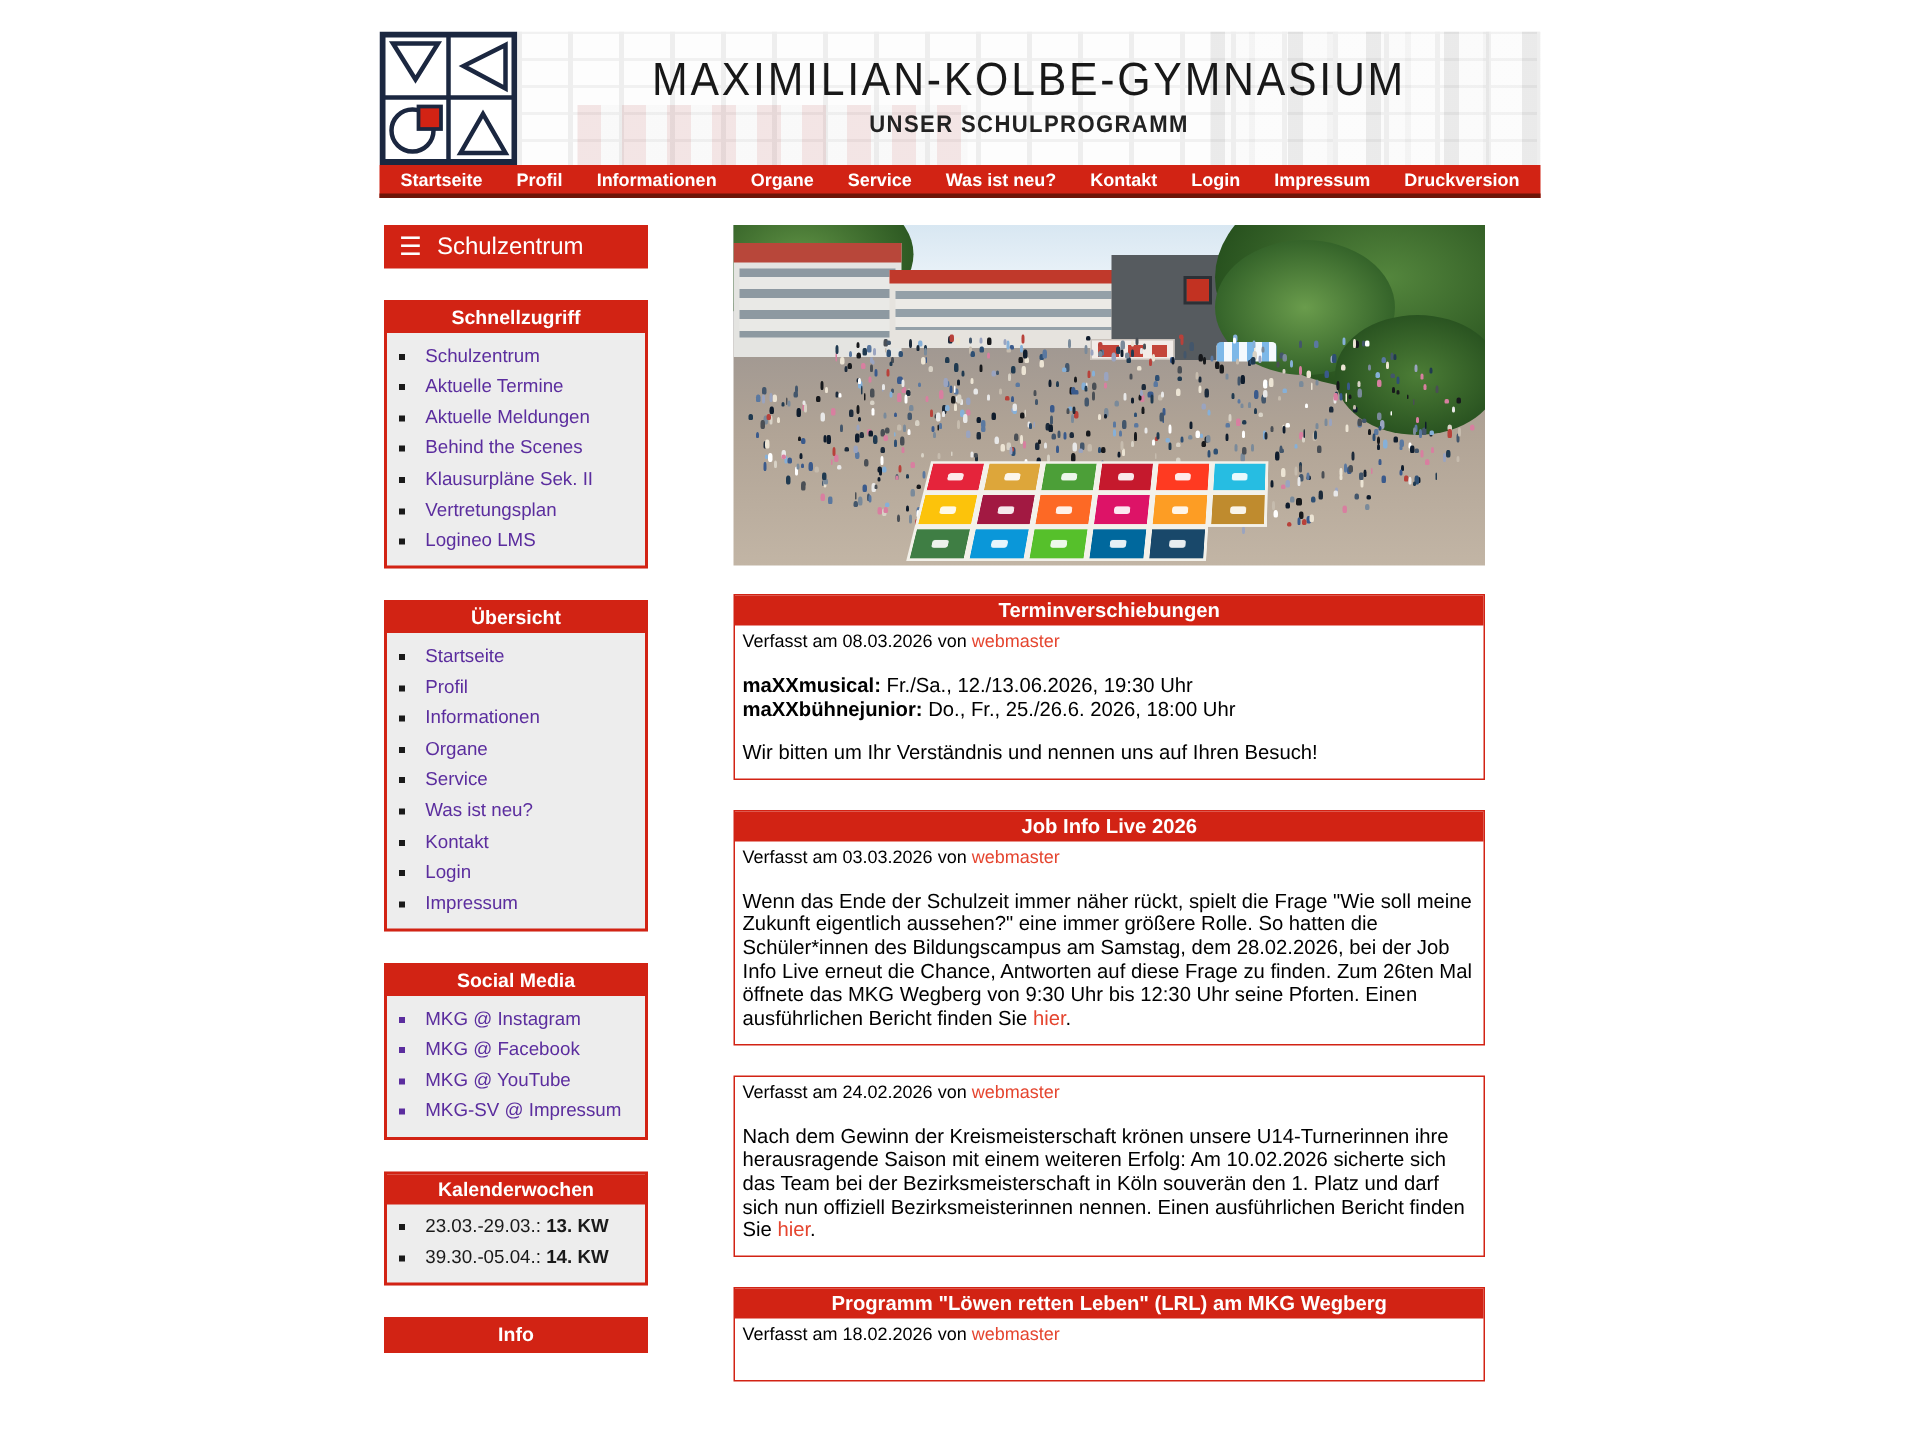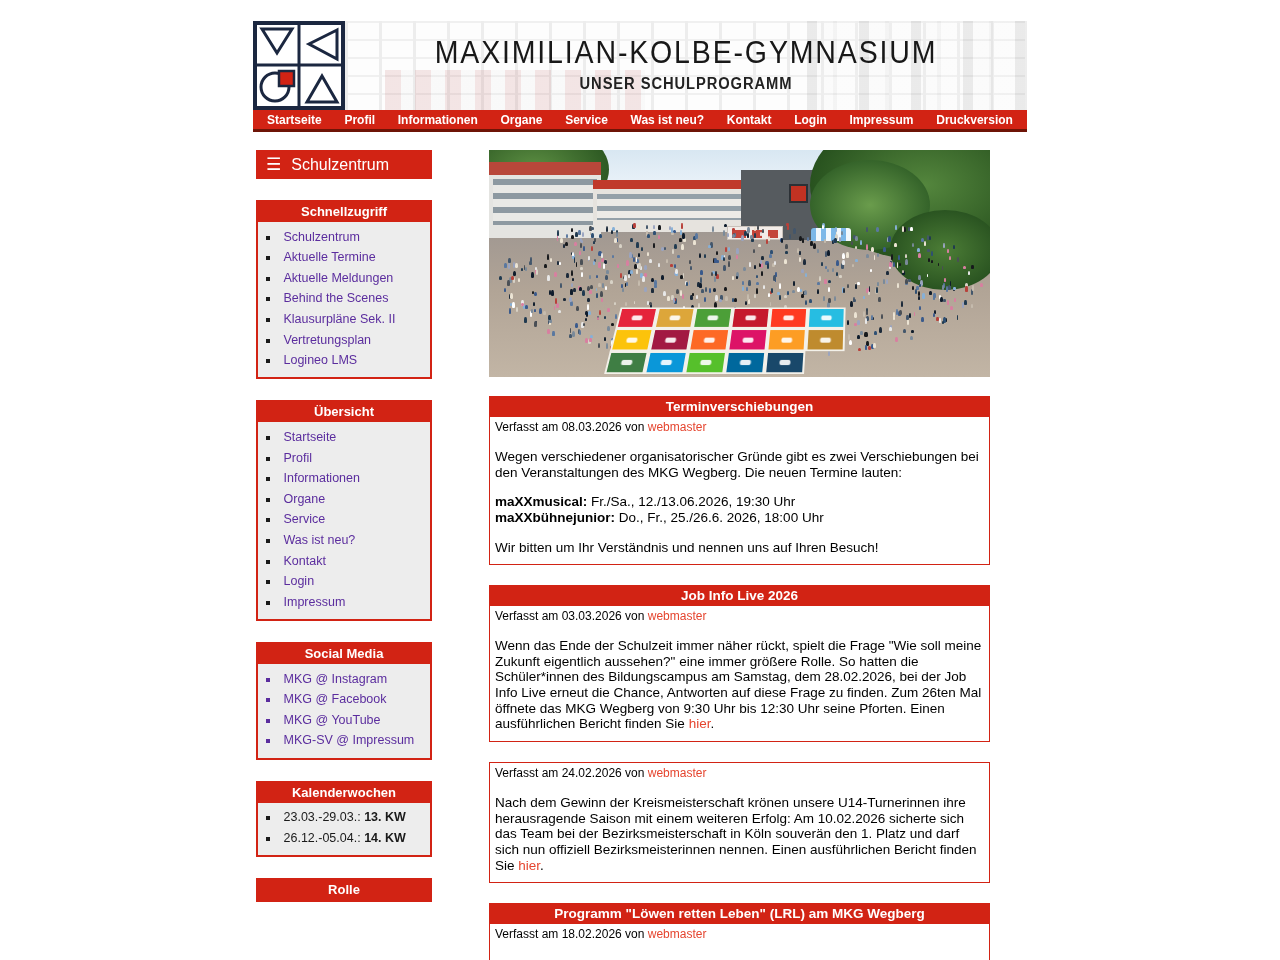--- a/index.html
+++ b/index.html
@@ -191,26 +191,26 @@
           <li><a href="#">MKG @ Facebook</a></li>
           <li><a href="#">MKG @ YouTube</a></li>
           <li><a href="#">MKG-SV @ Impressum</a></li>
         </ul>
       </div>
 
       <div class="sbox">
         <div class="sbox-title">Kalenderwochen</div>
         <ul>
           <li><span>23.03.-29.03.: </span><span class="kw-bold">13. KW</span></li>
-          <li><span>26.12.-05.04.: </span><span class="kw-bold">14. KW</span></li>
+          <li><span>39.30.-05.04.: </span><span class="kw-bold">14. KW</span></li>
         </ul>
       </div>
 
       <div class="sbox">
-        <div class="sbox-title">Rolle</div>
+        <div class="sbox-title">Info</div>
       </div>
 
     </div>
 
     <div class="main">
 
       <div class="photo">
         <div class="sky"></div>
         <div class="blob t1"></div>
         <div class="blob t5"></div>
@@ -925,21 +925,20 @@
             <div class="tile" style="background: rgb(86, 192, 43);"></div>
             <div class="tile" style="background: rgb(0, 104, 157);"></div>
             <div class="tile" style="background: rgb(25, 72, 106);"></div>
           </div>
       </div>
 
       <div class="article">
         <div class="article-title">Terminverschiebungen</div>
         <div class="article-body">
           <div class="byline"><span>Verfasst am 08.03.2026 von </span><a href="#">webmaster</a></div>
-          <p>Wegen verschiedener organisatorischer Gründe gibt es zwei Verschiebungen bei den Veranstaltungen des MKG Wegberg. Die neuen Termine lauten:</p>
           <p style="margin-bottom:14px;">
             <b>maXXmusical:</b><span> Fr./Sa., 12./13.06.2026, 19:30 Uhr</span><br>
             <b>maXXbühnejunior:</b><span> Do., Fr., 25./26.6. 2026, 18:00 Uhr</span>
           </p>
           <p>Wir bitten um Ihr Verständnis und nennen uns auf Ihren Besuch!</p>
         </div>
       </div>
 
       <div class="article">
         <div class="article-title">Job Info Live 2026</div>

